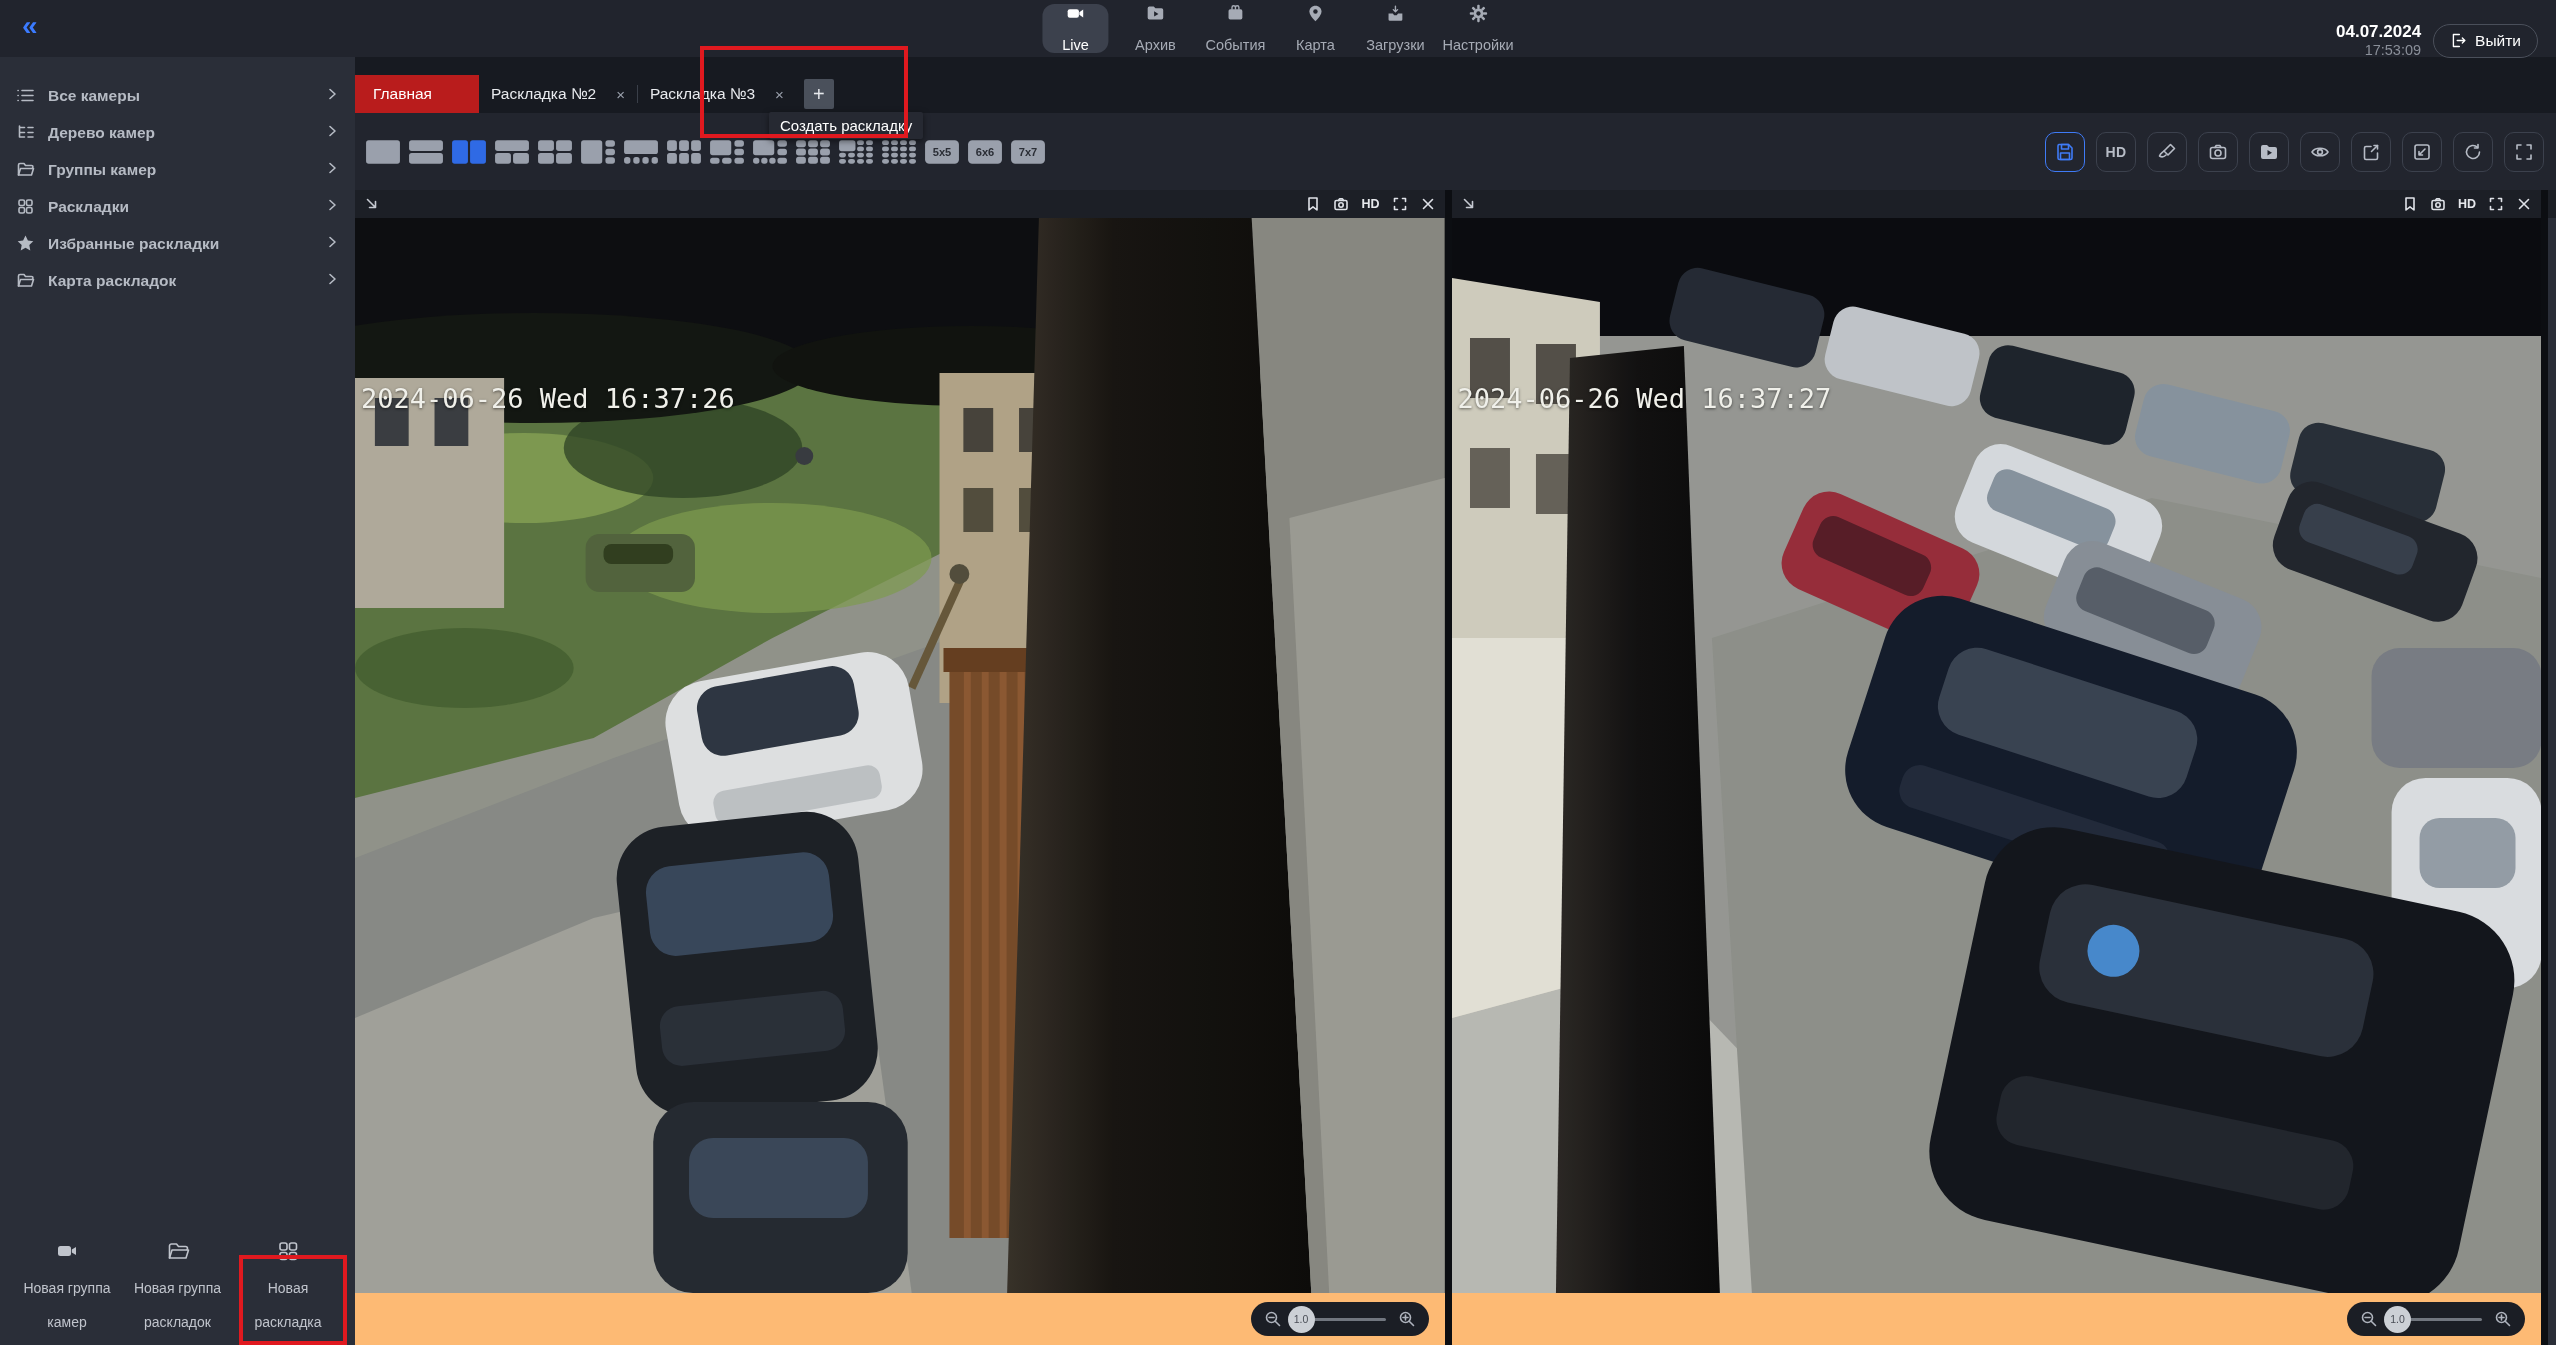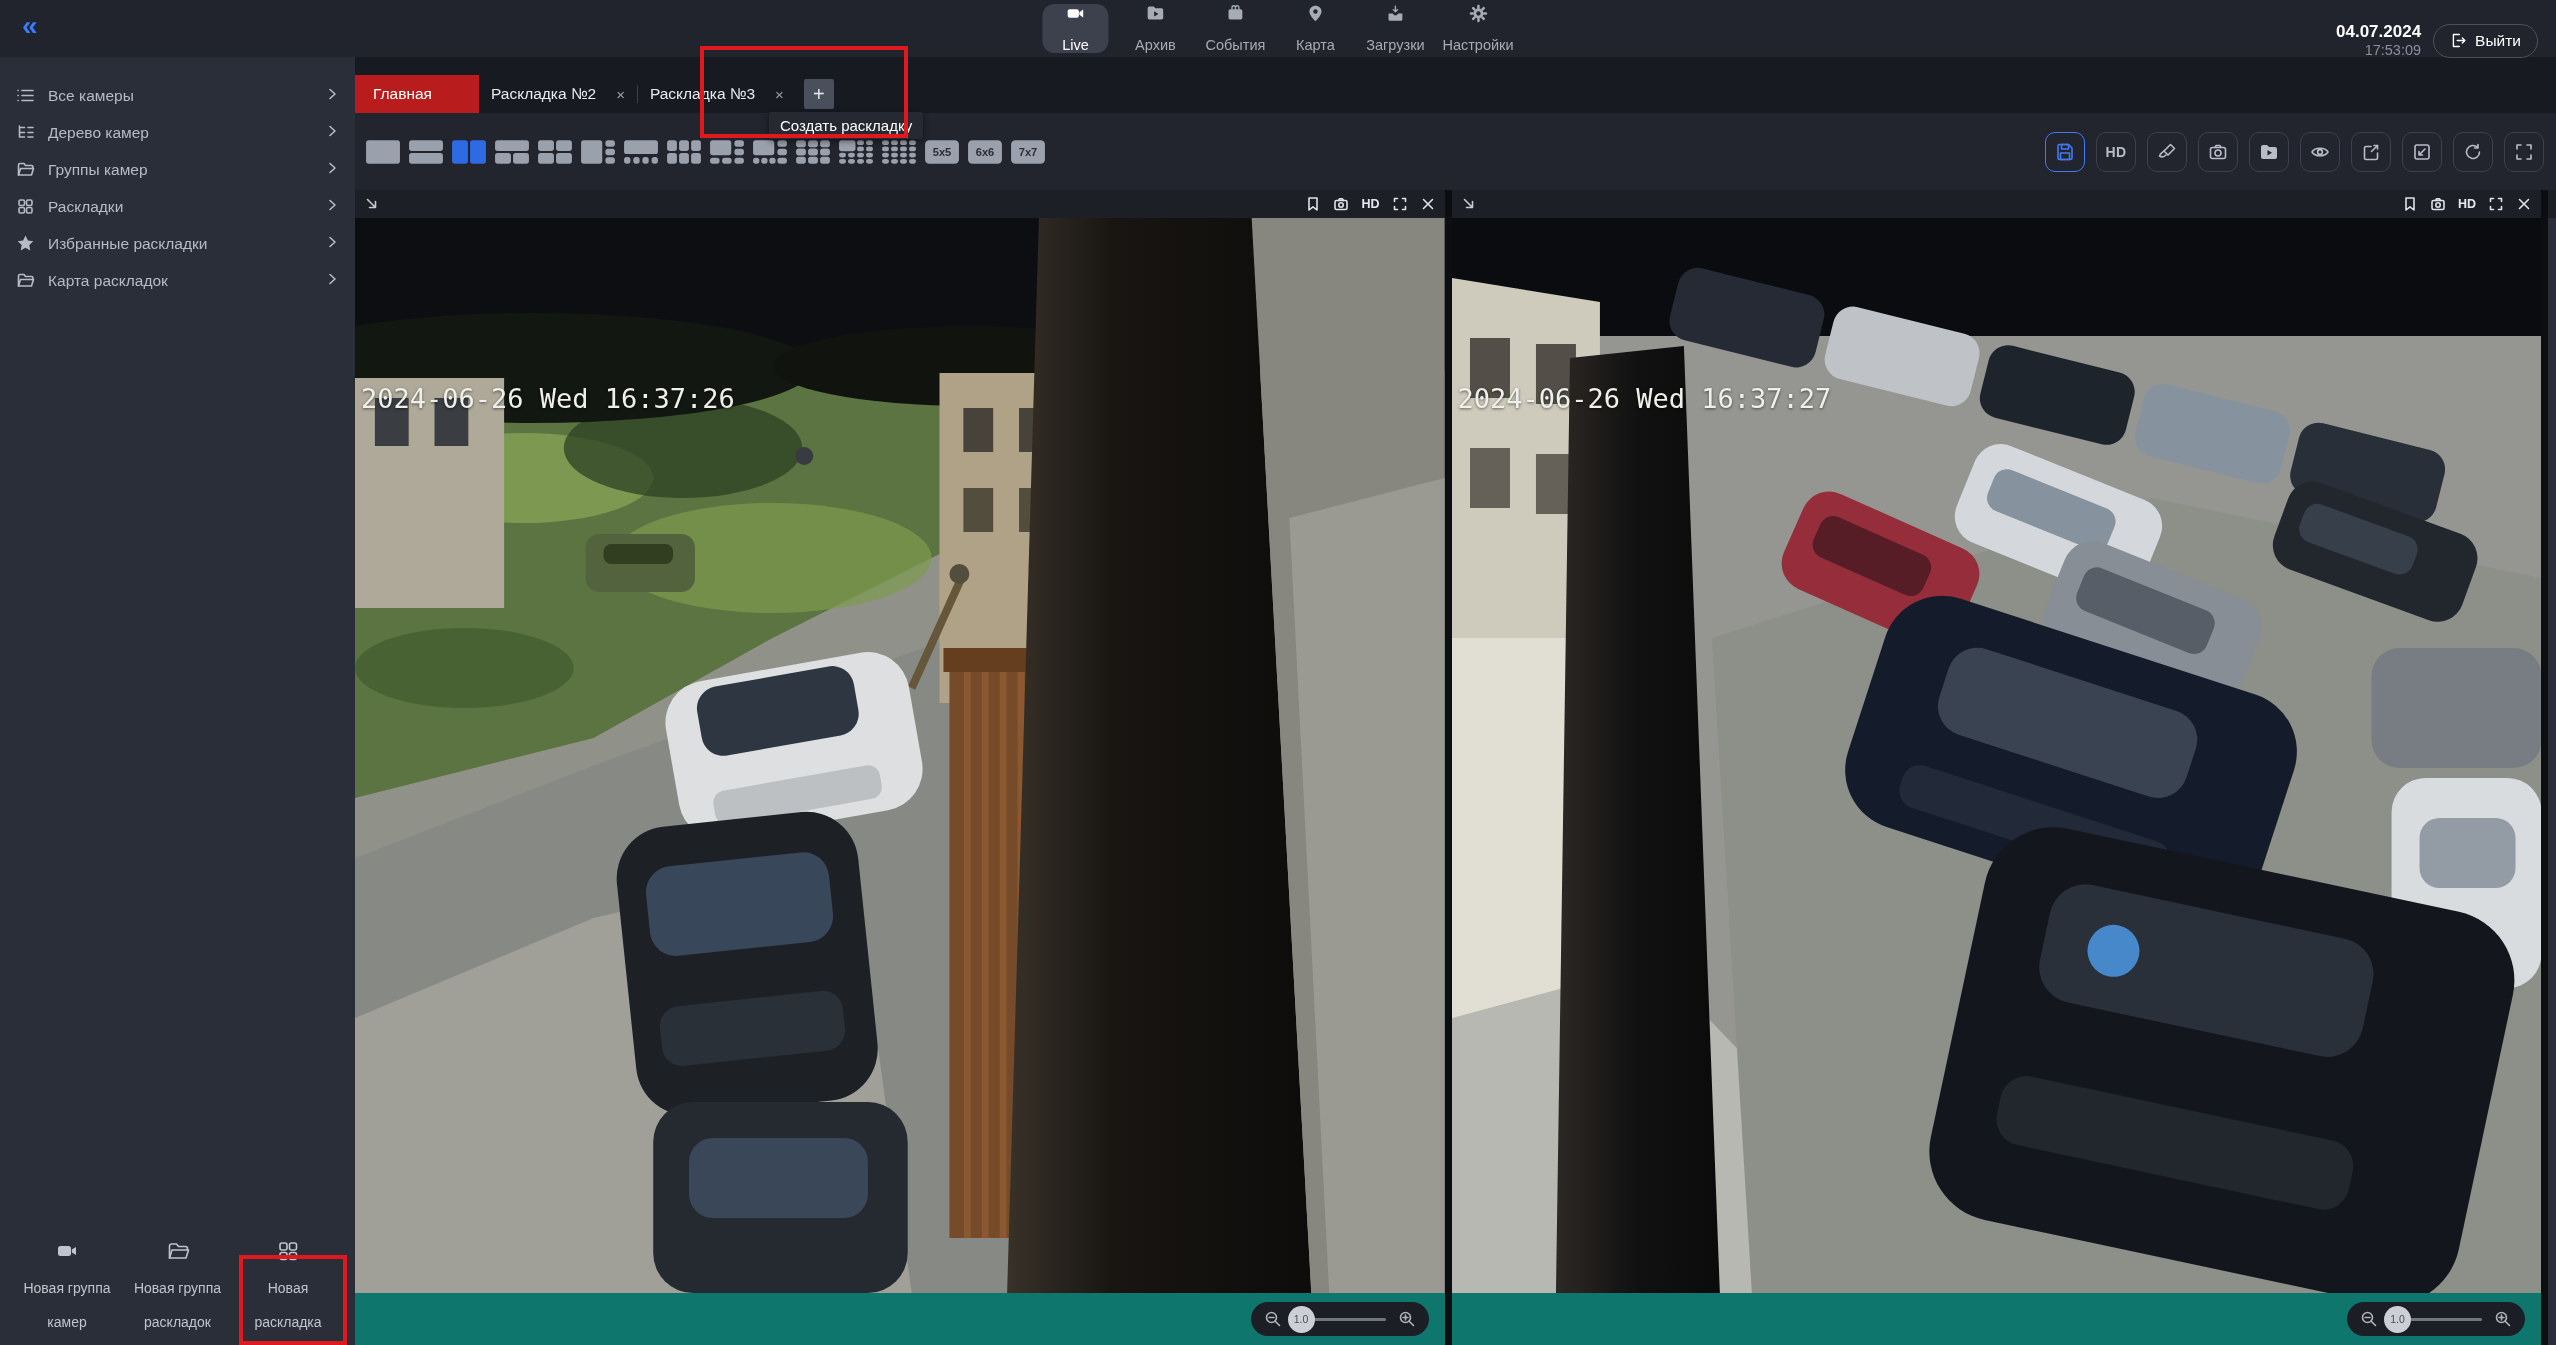--- a/index.html
+++ b/index.html
@@ -23,21 +23,21 @@
   .time { color:#8a8f99; font-size:14.5px; }
   .logout-btn { display:flex; align-items:center; gap:8px; border:1px solid #4a4f5a; border-radius:18px;
     padding:7px 16px; color:#ffffff; font-size:15.5px; background:transparent; }
   .logout-btn svg { width:17px; height:17px; }
 
   
   .sidebar { position:absolute; left:0; top:57px; width:355px; bottom:0; background:#2a2e38; z-index:5;
     display:flex; flex-direction:column; }
   .side-list { padding-top:20px; }
   .side-item { height:37px; display:flex; align-items:center; gap:13px; padding:0 16px;
-    color:#b6bbc4; font-size:15.5px; cursor:pointer; }
+    color:#b6bbc4; font-size:15.5px; cursor:pointer;font-weight:bold; }
   .side-item svg { width:19px; height:19px; flex:none; }
   .side-item .chev { margin-left:auto; }
   .side-item .chev svg { width:14px; height:14px; }
   .side-footer { margin-top:auto; display:flex; justify-content:space-between; padding:12px 14px 14px 14px; }
   .side-foot-btn { width:106px; display:flex; flex-direction:column; align-items:center; gap:16px;
     color:#c0c4cc; font-size:14px; text-align:center; line-height:1.3; cursor:pointer; }
   .side-foot-btn svg { width:24px; height:24px; }
 
   
   .main { position:absolute; left:355px; top:57px; right:0; bottom:0; background:#22252e; }
@@ -71,21 +71,21 @@
     display:flex; gap:7px; }
   .tile { flex:1; display:flex; flex-direction:column; min-width:0; }
   .tile-header { height:28px; background:#1c1f26; display:flex; align-items:center; padding:0 9px; gap:10px; }
   .tile-header svg { width:16px; height:16px; }
   .th-right { margin-left:auto; display:flex; align-items:center; gap:12px; color:#dfe2e8; }
   .th-hd { font-size:12.5px; font-weight:bold; color:#e6e8ec; }
   .tile-video { flex:1; position:relative; overflow:hidden; background:#000; }
   .tile-video svg.scene { position:absolute; inset:0; width:100%; height:100%; }
   .osd { position:absolute; left:6px; top:165px; font-family:"DejaVu Sans Mono", monospace;
     font-size:27px; color:#f0f0ea; text-shadow:0 1px 3px rgba(0,0,0,.55); white-space:nowrap; }
-  .tile-footer { height:52px; background:#0f766e; display:flex; align-items:center;
+  .tile-footer { height:52px; background:#fdba74; display:flex; align-items:center;
     justify-content:flex-end; padding-right:16px; }
   .zoom-pill { display:flex; align-items:center; gap:12px; background:#1b1e25; border-radius:17px;
     height:34px; padding:0 13px; }
   .zoom-pill svg { width:18px; height:18px; color:#aeb3bd; }
   .zoom-track { position:relative; width:92px; height:3px; background:#71767f; border-radius:2px; }
   .zoom-handle { position:absolute; left:-6px; top:-12px; width:27px; height:27px; border-radius:50%;
     background:#ccd0d6; color:#4a4e57; font-size:10.5px; display:flex; align-items:center; justify-content:center; }
   .right-sliver { flex:none; width:8px; background:#2a2e38; display:flex; flex-direction:column; }
   .right-sliver .cap { height:28px; background:#1c1f26; }
 

